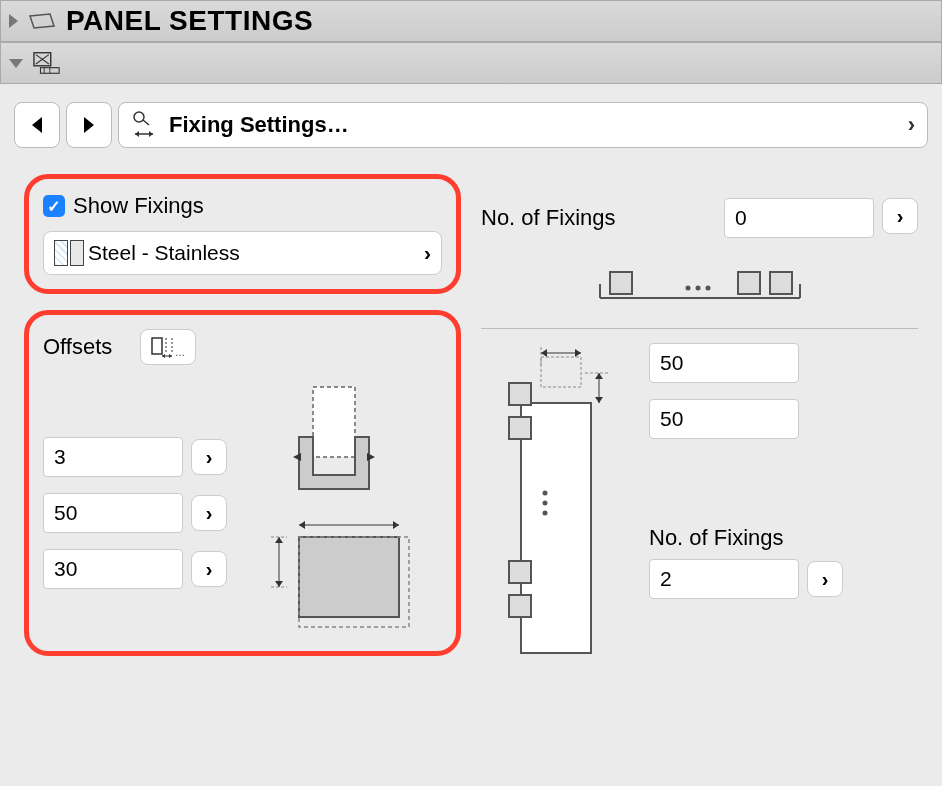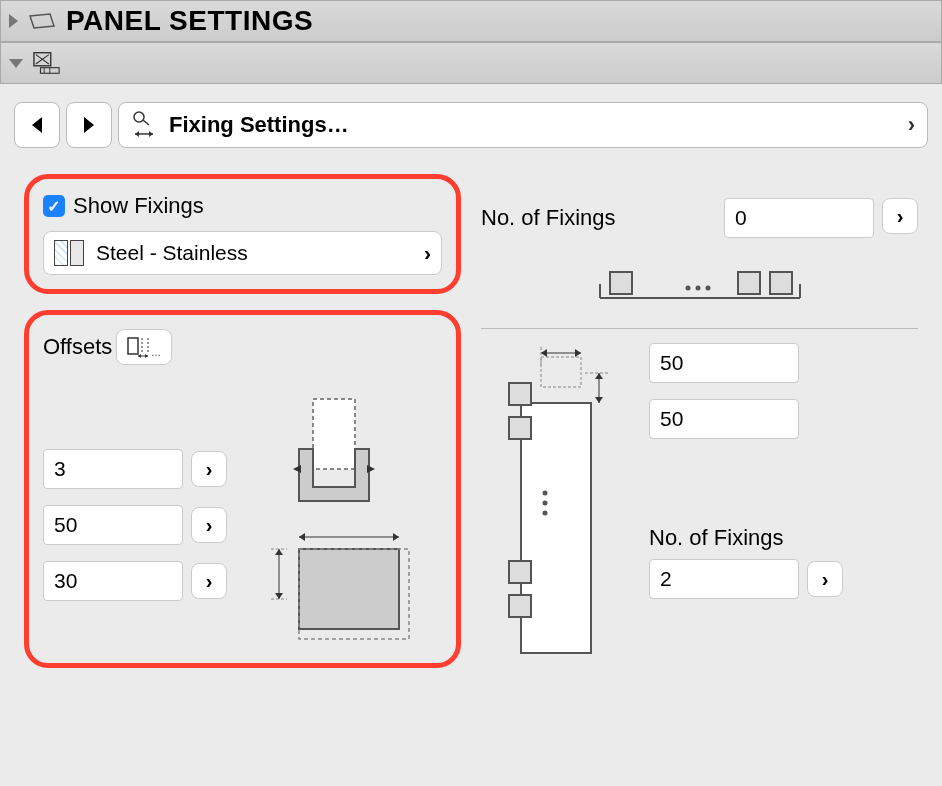--- a/index.html
+++ b/index.html
@@ -123,29 +123,29 @@
 .select-mac .caps .up { border-bottom: 6px solid #fff; }
 .select-mac .caps .down { border-top: 6px solid #fff; }
 .dropdown-line {
   height: 44px;
   background: #fff;
   border: 1px solid #ccc;
   border-radius: 8px;
   display: flex; align-items: center;
   padding: 0 10px;
   font-size: 21px;
-  gap: 8px;
+  gap: 0;
 }
 .dropdown-line .chev { margin-left: auto; font-weight: 900; }
 .mat-icon {
   width: 34px; height: 26px; display: flex; gap: 2px;
 }
 .mat-icon .a { width: 14px; height: 26px; border: 1px solid #444; background: repeating-linear-gradient(45deg,#d8e8f5,#d8e8f5 2px,#fff 2px,#fff 5px); }
 .mat-icon .b { width: 14px; height: 26px; border: 1px solid #444; background: #e8e8e8; }
-.section-title { font-size: 22px; margin-bottom: 24px; display:flex; align-items:center; gap:4px;}
+.section-title { font-size: 22px; margin-bottom: 12px; display:flex; align-items:center; gap:28px;}
 .icon-btn {
   width: 56px; height: 36px;
   background: #fff;
   border: 1px solid #ccc;
   border-radius: 8px;
   display:flex; align-items:center; justify-content:center;
 }
 .field-row { display: flex; align-items: center; gap: 8px; margin-bottom: 16px; }
 .num-input {
   width: 140px; height: 40px;

